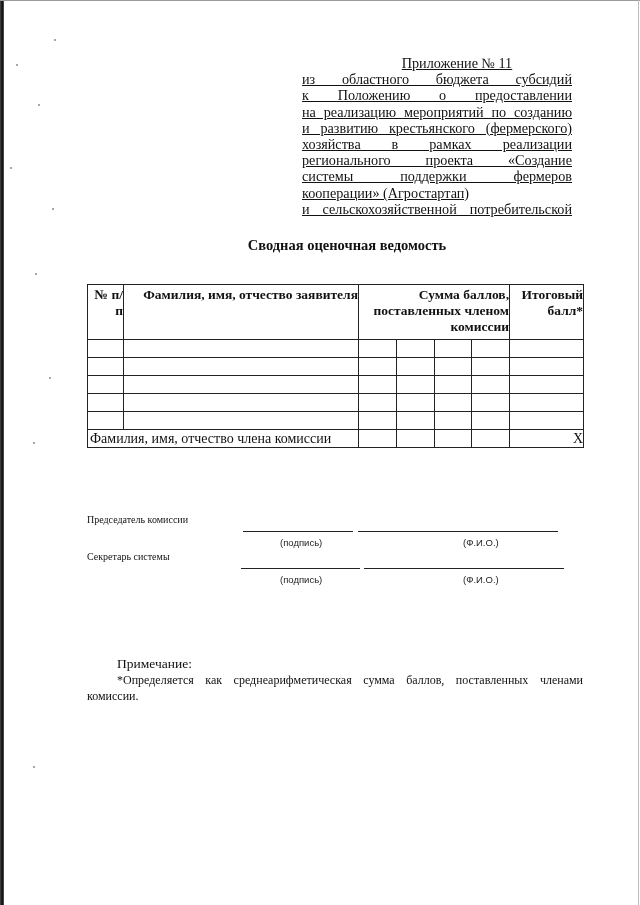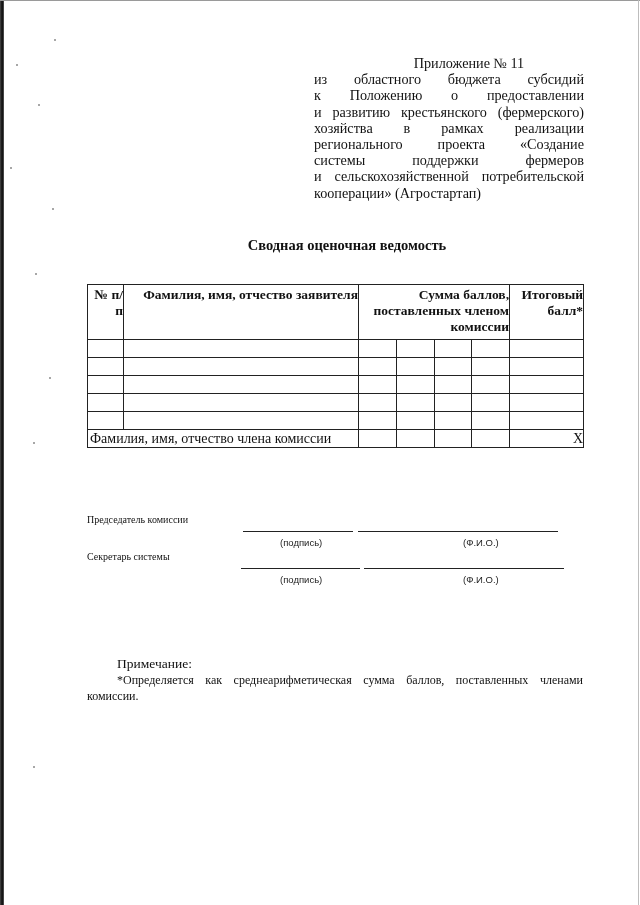--- a/index.html
+++ b/index.html
@@ -10,22 +10,22 @@
     }
     .scan-left {
       position: absolute; left: 0; top: 0; width: 4px; height: 905px;
       background: linear-gradient(to right, #555 0, #222 1px, #111 3px, #777 4px);
     }
     .scan-top { position: absolute; left: 0; top: 0; width: 640px; height: 1px; background: #9a9a9a; }
     .scan-right { position: absolute; right: 1px; top: 0; width: 1px; height: 905px; background: #bdbdbd; }
     .speck { position: absolute; width: 2px; height: 2px; background: #8a8a8a; border-radius: 1px; }
 
     .appendix {
-      position: absolute; left: 314px; top: 55px; width: 270px;
-      font-size: 14.2px; line-height: 16.2px;
+      position: absolute; left: 302px; top: 55px; width: 270px;
+      font-size: 14.2px; line-height: 16.2px; text-decoration: underline;
     }
     .appendix .title { text-align: center; padding-left: 40px; }
     .appendix .line { display: block; text-align: justify; text-align-last: justify; white-space: nowrap; }
     .appendix .line.last { text-align-last: left; }
 
     .doc-title {
       position: absolute; left: 0; width: 640px; top: 237px; text-align: center;
       font-weight: bold; font-size: 14.5px; margin-left: 27px;
     }
 
@@ -64,26 +64,27 @@
 <div class="speck" style="left:52px;top:208px"></div>
 <div class="speck" style="left:35px;top:273px"></div>
 <div class="speck" style="left:49px;top:377px"></div>
 <div class="speck" style="left:33px;top:442px"></div>
 <div class="speck" style="left:33px;top:766px"></div>
 
 <div class="appendix">
   <div class="title">Приложение № 11</div>
   <span class="line">из областного бюджета субсидий</span>
   <span class="line">к Положению о предоставлении</span>
+  <span class="line">на реализацию мероприятий по созданию</span>
   <span class="line">и развитию крестьянского (фермерского)</span>
   <span class="line">хозяйства в рамках реализации</span>
   <span class="line">регионального проекта «Создание</span>
   <span class="line">системы поддержки фермеров</span>
+  <span class="line last">кооперации» (Агростартап)</span>
   <span class="line">и сельскохозяйственной потребительской</span>
-  <span class="line last">кооперации» (Агростартап)</span>
 </div>
 
 <div class="doc-title">Сводная оценочная ведомость</div>
 
 <table class="sheet">
   <colgroup>
     <col style="width:36px">
     <col style="width:235px">
     <col style="width:38px">
     <col style="width:38px">

